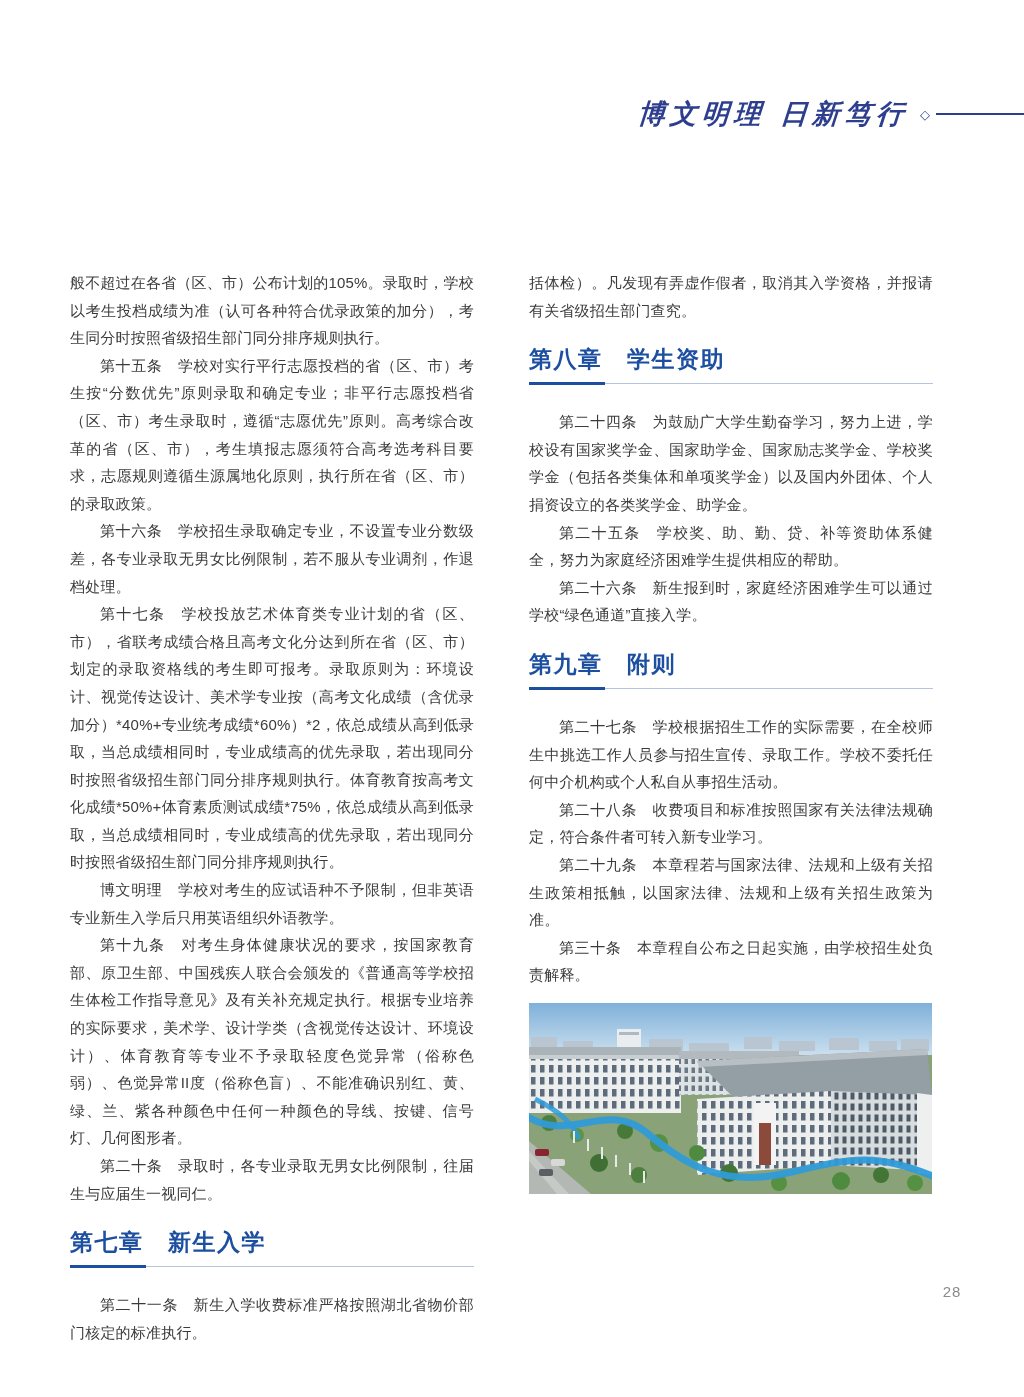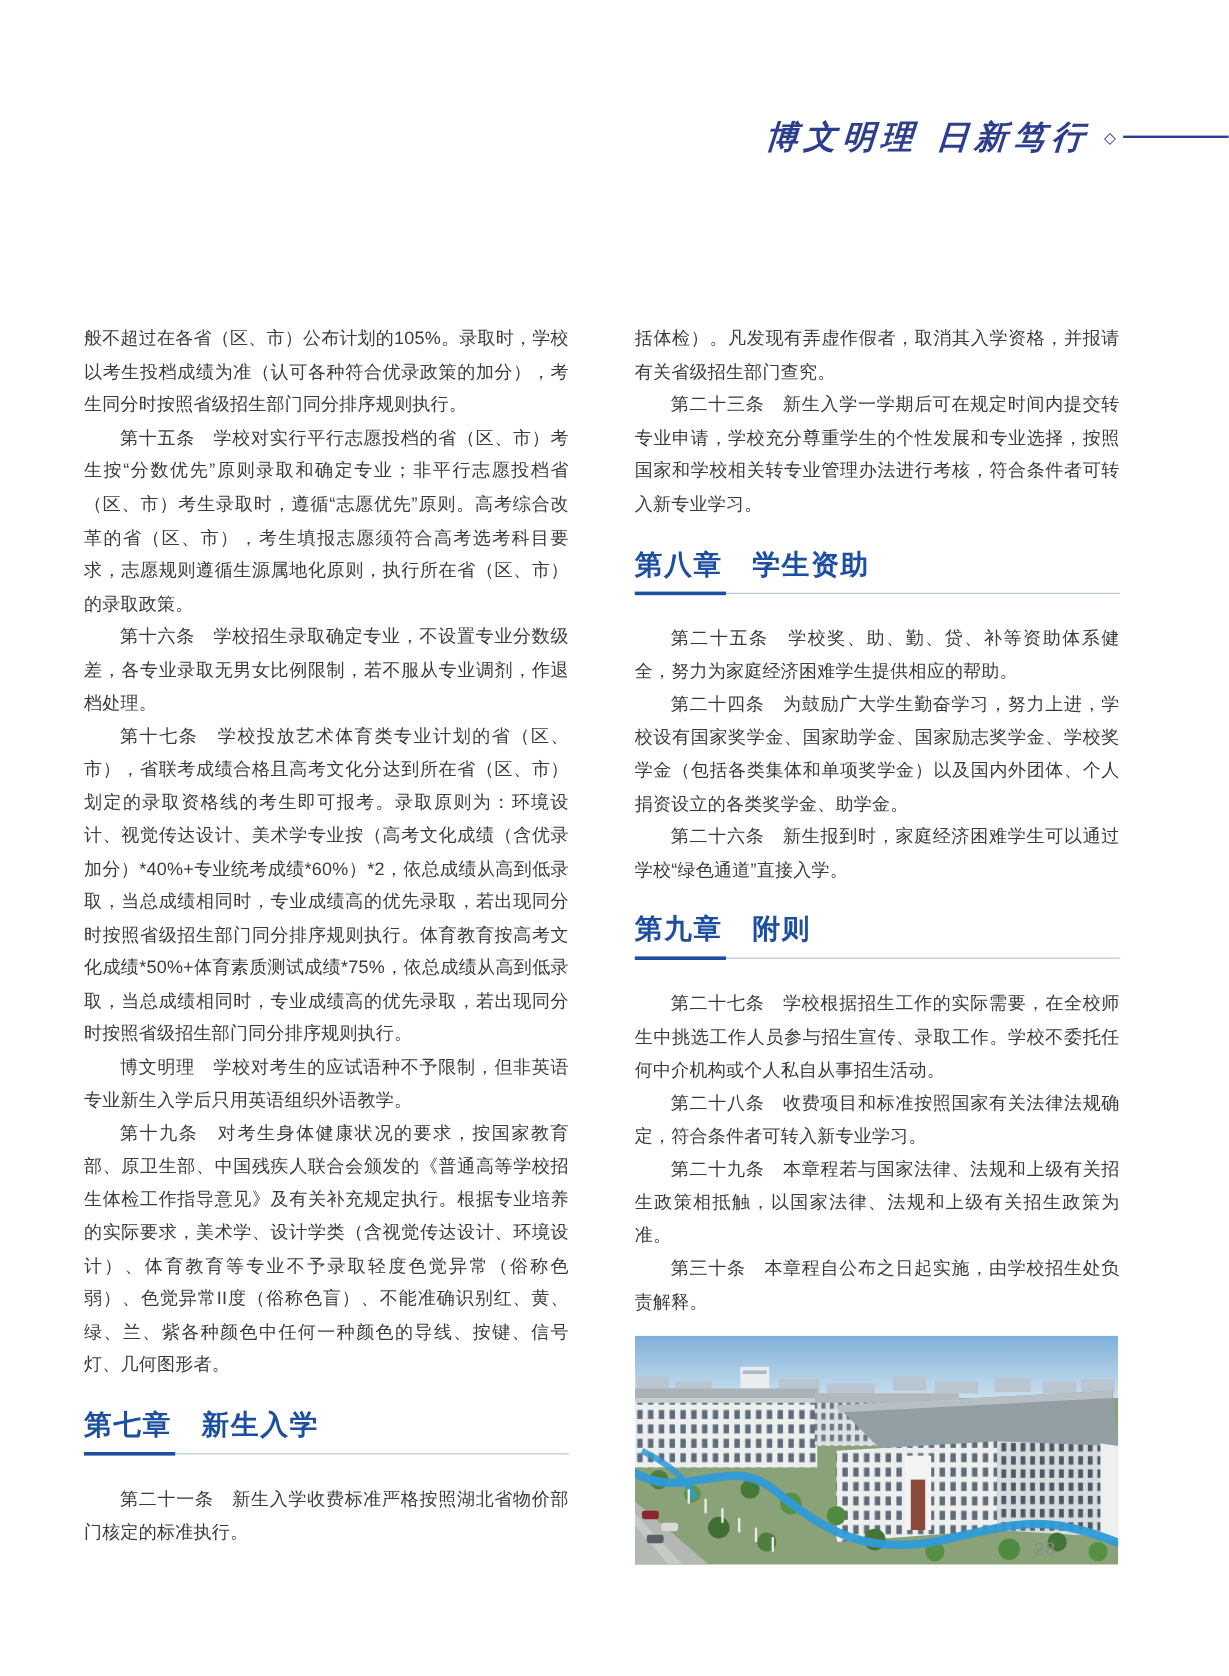--- a/index.html
+++ b/index.html
@@ -34,21 +34,21 @@
     font-weight:700;letter-spacing:1.5px;
   }
   .rule{position:relative;height:4px;margin:7px 0 23px 0;}
   .rule-light{position:absolute;left:0;right:0;bottom:1px;height:1px;background:#b5c4dd;}
   .rule-dark{position:absolute;left:0;bottom:0;width:76px;height:3px;background:#1d4fa1;}
   
   .photo{width:403px;height:191px;margin-top:14px;overflow:hidden;}
   .photo svg{display:block;}
   
   .page-num{
-    position:absolute;left:851px;top:1283px;width:40px;text-align:center;
+    position:absolute;left:932px;top:1283px;width:40px;text-align:center;
     font-size:15px;color:#8b8b8b;letter-spacing:1px;
   }
 </style>
 </head>
 <body>
 
 <div class="page">
 
   <div class="header">
     <span class="motto">博文明理 日新笃行</span>
@@ -56,39 +56,39 @@
     <span class="header-line"></span>
   </div>
 
   <div class="col col-left">
     <p class="para no-indent">般不超过在各省（区、市）公布计划的105%。录取时，学校以考生投档成绩为准（认可各种符合优录政策的加分），考生同分时按照省级招生部门同分排序规则执行。</p>
     <p class="para">第十五条　学校对实行平行志愿投档的省（区、市）考生按“分数优先”原则录取和确定专业；非平行志愿投档省（区、市）考生录取时，遵循“志愿优先”原则。高考综合改革的省（区、市），考生填报志愿须符合高考选考科目要求，志愿规则遵循生源属地化原则，执行所在省（区、市）的录取政策。</p>
     <p class="para">第十六条　学校招生录取确定专业，不设置专业分数级差，各专业录取无男女比例限制，若不服从专业调剂，作退档处理。</p>
     <p class="para">第十七条　学校投放艺术体育类专业计划的省（区、市），省联考成绩合格且高考文化分达到所在省（区、市）划定的录取资格线的考生即可报考。录取原则为：环境设计、视觉传达设计、美术学专业按（高考文化成绩（含优录加分）*40%+专业统考成绩*60%）*2，依总成绩从高到低录取，当总成绩相同时，专业成绩高的优先录取，若出现同分时按照省级招生部门同分排序规则执行。体育教育按高考文化成绩*50%+体育素质测试成绩*75%，依总成绩从高到低录取，当总成绩相同时，专业成绩高的优先录取，若出现同分时按照省级招生部门同分排序规则执行。</p>
     <p class="para">博文明理　学校对考生的应试语种不予限制，但非英语专业新生入学后只用英语组织外语教学。</p>
     <p class="para">第十九条　对考生身体健康状况的要求，按国家教育部、原卫生部、中国残疾人联合会颁发的《普通高等学校招生体检工作指导意见》及有关补充规定执行。根据专业培养的实际要求，美术学、设计学类（含视觉传达设计、环境设计）、体育教育等专业不予录取轻度色觉异常（俗称色弱）、色觉异常II度（俗称色盲）、不能准确识别红、黄、绿、兰、紫各种颜色中任何一种颜色的导线、按键、信号灯、几何图形者。</p>
+    <p class="para">第二十条　录取时，各专业录取无男女比例限制，往届生与应届生一视同仁。</p>
     <h2 class="chapter">第七章　新生入学</h2>
     <div class="rule">
       <span class="rule-light"></span>
       <span class="rule-dark"></span>
     </div>
     <p class="para">第二十一条　新生入学收费标准严格按照湖北省物价部门核定的标准执行。</p>
 
   </div>
 
   <div class="col col-right">
     <p class="para no-indent">括体检）。凡发现有弄虚作假者，取消其入学资格，并报请有关省级招生部门查究。</p>
-    <p class="para">第二十三条　新生入学一学期后可在规定时间内提交转专业申请，学校充分尊重学生的个性发展和专业选择，按照国家和学校相关转专业管理办法进行考核，符合条件者可转入新专业学习。</p>
     <h2 class="chapter">第八章　学生资助</h2>
     <div class="rule">
       <span class="rule-light"></span>
       <span class="rule-dark"></span>
     </div>
+    <p class="para">第二十四条　为鼓励广大学生勤奋学习，努力上进，学校设有国家奖学金、国家助学金、国家励志奖学金、学校奖学金（包括各类集体和单项奖学金）以及国内外团体、个人捐资设立的各类奖学金、助学金。</p>
     <p class="para">第二十五条　学校奖、助、勤、贷、补等资助体系健全，努力为家庭经济困难学生提供相应的帮助。</p>
-    <p class="para">第二十四条　为鼓励广大学生勤奋学习，努力上进，学校设有国家奖学金、国家助学金、国家励志奖学金、学校奖学金（包括各类集体和单项奖学金）以及国内外团体、个人捐资设立的各类奖学金、助学金。</p>
     <p class="para">第二十六条　新生报到时，家庭经济困难学生可以通过学校“绿色通道”直接入学。</p>
     <h2 class="chapter">第九章　附则</h2>
     <div class="rule">
       <span class="rule-light"></span>
       <span class="rule-dark"></span>
     </div>
     <p class="para">第二十七条　学校根据招生工作的实际需要，在全校师生中挑选工作人员参与招生宣传、录取工作。学校不委托任何中介机构或个人私自从事招生活动。</p>
     <p class="para">第二十八条　收费项目和标准按照国家有关法律法规确定，符合条件者可转入新专业学习。</p>
     <p class="para">第二十九条　本章程若与国家法律、法规和上级有关招生政策相抵触，以国家法律、法规和上级有关招生政策为准。</p>
     <p class="para">第三十条　本章程自公布之日起实施，由学校招生处负责解释。</p>

